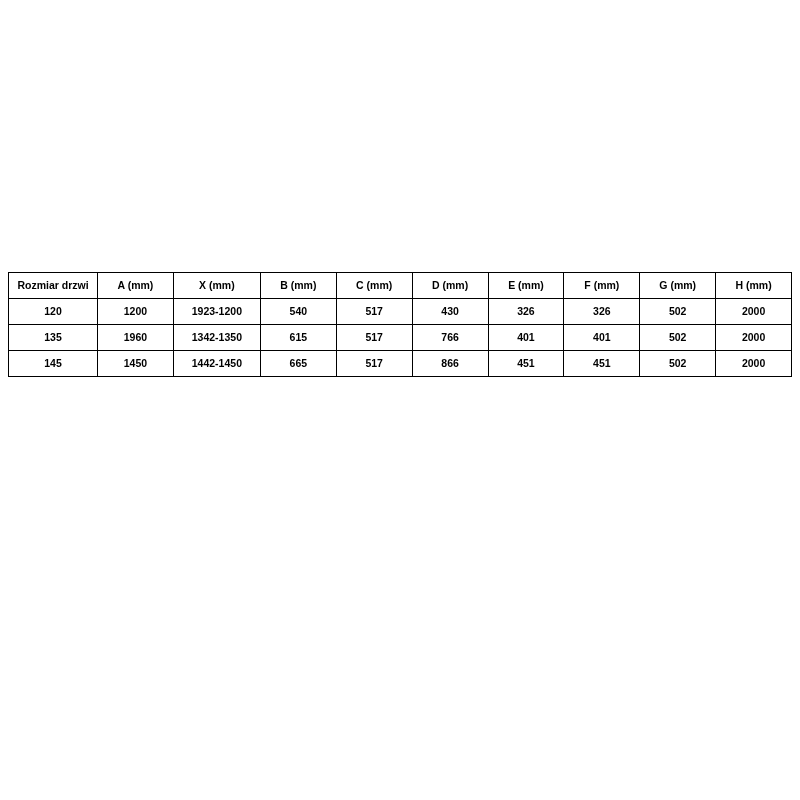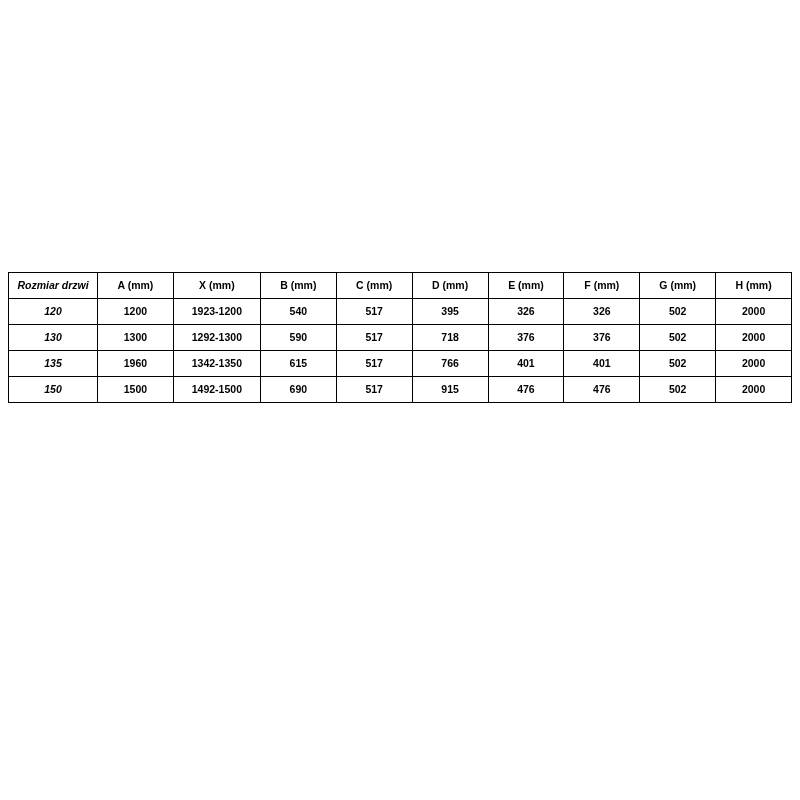--- a/index.html
+++ b/index.html
@@ -39,21 +39,20 @@
     font-size: 10.5px;
     font-weight: bold;
   }
   table.spec-table td {
     font-size: 10.5px;
     font-weight: bold;
   }
   table.spec-table th.col-size,
   table.spec-table td.col-size {
     width: 88px;
-    font-style: italic;
   }
   table.spec-table th.col-x,
   table.spec-table td.col-x {
     width: 86px;
   }
 </style>
 </head>
 <body>
 
 <div id="spec-table-wrap">
@@ -72,57 +71,45 @@
           <th>H (mm)</th>
         </tr>
     </thead>
     <tbody>
         <tr>
           <td class="col-size">120</td>
           <td>1200</td>
           <td class="col-x">1923-1200</td>
           <td>540</td>
           <td>517</td>
-          <td>395</td>
+          <td>430</td>
           <td>326</td>
           <td>326</td>
-          <td>502</td>
-          <td>2000</td>
-        </tr>
-        <tr>
-          <td class="col-size">130</td>
-          <td>1300</td>
-          <td class="col-x">1292-1300</td>
-          <td>590</td>
-          <td>517</td>
-          <td>718</td>
-          <td>376</td>
-          <td>376</td>
           <td>502</td>
           <td>2000</td>
         </tr>
         <tr>
           <td class="col-size">135</td>
           <td>1960</td>
           <td class="col-x">1342-1350</td>
           <td>615</td>
           <td>517</td>
           <td>766</td>
           <td>401</td>
           <td>401</td>
           <td>502</td>
           <td>2000</td>
         </tr>
         <tr>
-          <td class="col-size">150</td>
-          <td>1500</td>
-          <td class="col-x">1492-1500</td>
-          <td>690</td>
+          <td class="col-size">145</td>
+          <td>1450</td>
+          <td class="col-x">1442-1450</td>
+          <td>665</td>
           <td>517</td>
-          <td>915</td>
-          <td>476</td>
-          <td>476</td>
+          <td>866</td>
+          <td>451</td>
+          <td>451</td>
           <td>502</td>
           <td>2000</td>
         </tr>
       </tbody>
   </table>
 </div>
 
 </body></html>

